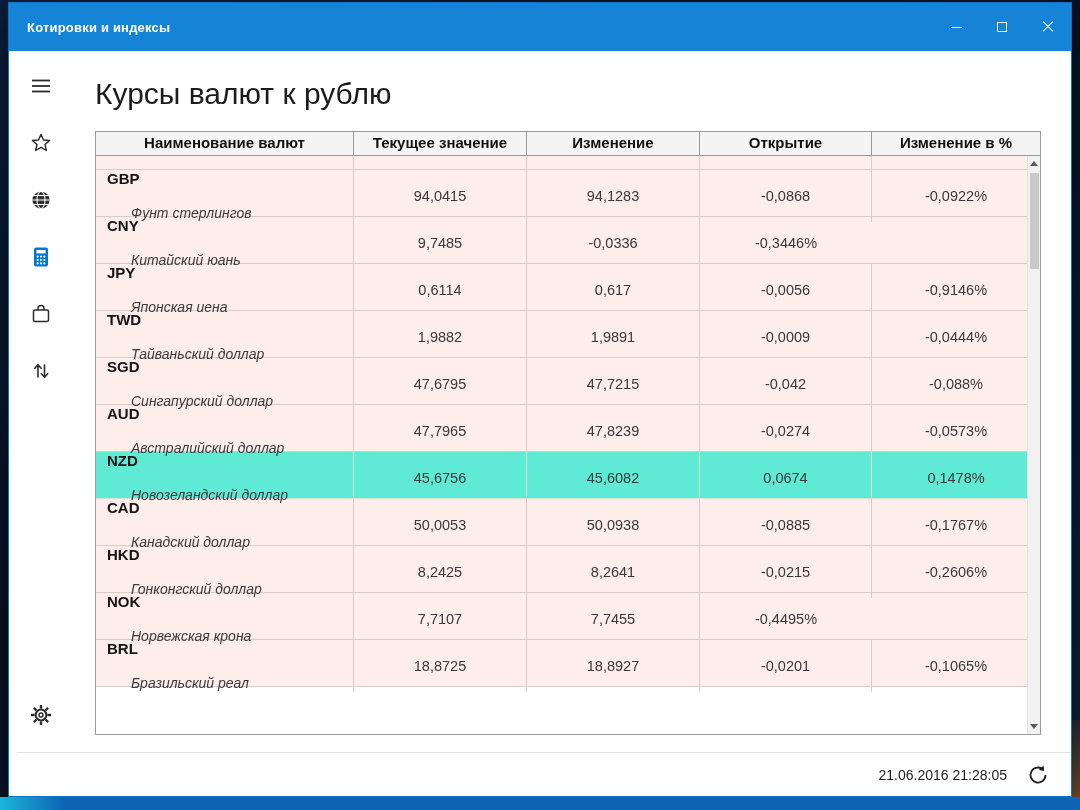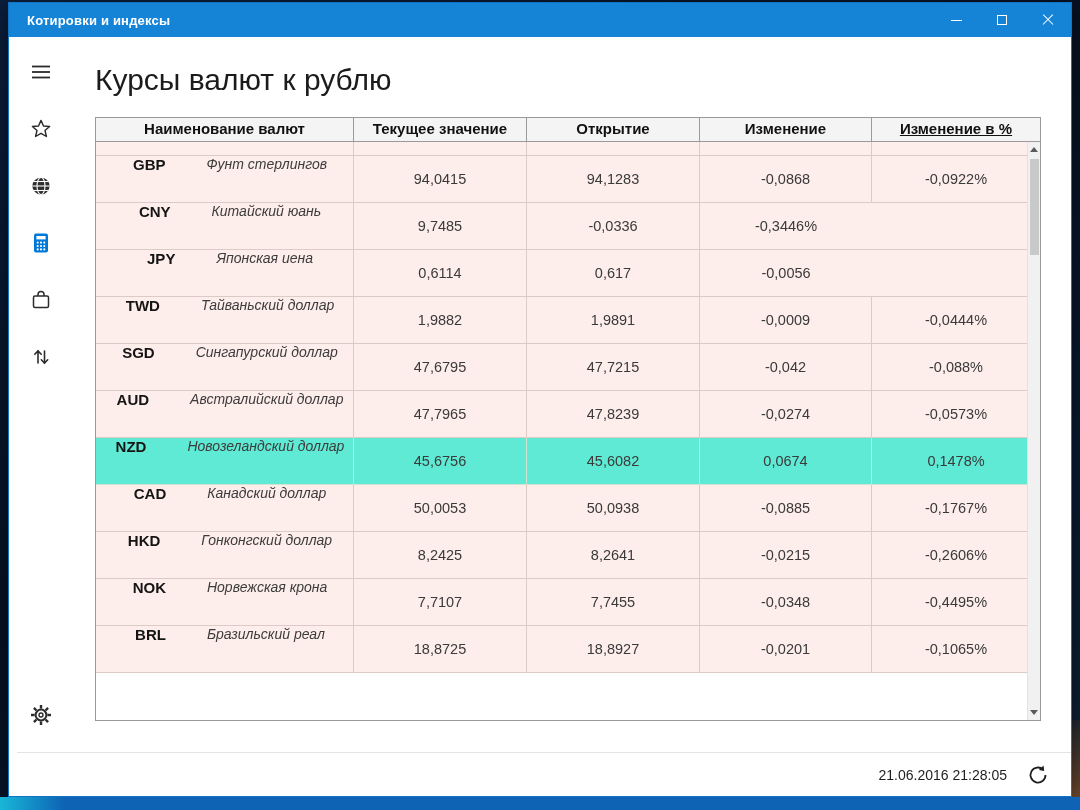--- a/index.html
+++ b/index.html
@@ -17,21 +17,21 @@
   .taskbar {
     position:absolute; left:0; right:0; bottom:0; height:13px;
     background:linear-gradient(90deg,#19b7d8 0%, #0e63b5 6%, #0e63b5 100%);
   }
   
   .window {
     position:absolute; left:8px; top:2px; width:1064px; height:795px;
     background:#fff; display:flex; flex-direction:column;
     box-shadow:0 6px 22px rgba(0,0,0,.55); border:1px solid #1173c4;
   }
-  .titlebar { height:34px; background:#1584d6; display:flex; align-items:stretch; color:#fff; flex:0 0 auto; }
+  .titlebar { height:48px; background:#1584d6; display:flex; align-items:stretch; color:#fff; flex:0 0 auto; }
   .titlebar .title { flex:1; display:flex; align-items:center; padding-left:18px; font-size:13px; font-weight:bold; letter-spacing:.2px; }
   .win-btn { width:46px; display:flex; align-items:center; justify-content:center; cursor:default; }
   .glyph-min { width:11px; height:1px; background:#fff; display:block; }
   .glyph-max { width:10px; height:10px; border:1px solid #fff; display:block; }
   .glyph-close { position:relative; width:12px; height:12px; display:block; }
   .glyph-close::before,.glyph-close::after {
     content:""; position:absolute; left:-1px; top:5px; width:14px; height:1.4px; background:#fff;
   }
   .glyph-close::before { transform:rotate(45deg); }
   .glyph-close::after  { transform:rotate(-45deg); }
@@ -50,38 +50,38 @@
 
   .table-wrap { position:relative; width:946px; border:1px solid #9a9a9a; background:#fff; }
   .thead {
     display:grid; grid-template-columns:258px 173px 173px 172px 1fr;
     background:#f4f4f4; border-bottom:1px solid #9a9a9a;
   }
   .th {
     font-weight:bold; font-size:15px; color:#111; text-align:center;
     padding:2px 0 4px; border-right:1px solid #9a9a9a;
   }
-  .th:last-child { border-right:none;text-decoration:underline; }
+  .th:last-child { border-right:none; }
 
   .viewport { height:578px; overflow:hidden; position:relative; }
   .tbody { margin-top:-33px; }
 
   .trow {
     display:grid; grid-template-columns:258px 173px 173px 172px 1fr;
     height:47px; border-bottom:1px solid #dccac6; cursor:default;
   }
   .trow.neg { background:#fdedeb; }
   .trow.pos { background:#5eead4; border-bottom-color:#cfe4cf; }
   .td {
     border-right:1px solid #dccac6; display:flex; align-items:center; justify-content:center;
     font-size:14.5px; color:#3a3a3a;
   }
   .trow.pos .td { border-right-color:#cfe4cf; }
   .td:last-child { border-right:none; }
-  .td.namecell { flex-direction:row; align-items:flex-start; justify-content:center; padding-left:11px; gap:17px; }
+  .td.namecell { flex-direction:column; align-items:flex-start; justify-content:center; padding-left:11px; gap:17px; }
   .code  { font-weight:bold; font-size:15px; color:#141414; line-height:1.2; }
   .cname { font-style:italic; font-size:14px; color:#3c3c3c; line-height:1.2;margin-left:24px; }
 
   
   .vscroll {
     position:absolute; top:0; right:0; bottom:0; width:13px; background:#f1f1f1;
     display:flex; flex-direction:column; align-items:center; border-left:1px solid #e2e2e2;
   }
   .sb-arrow { width:13px; height:15px; display:flex; align-items:center; justify-content:center; }
   .tri-up   { width:0; height:0; border-left:4px solid transparent; border-right:4px solid transparent; border-bottom:5px solid #5a5a5a; }
@@ -197,22 +197,22 @@
       </div>
     </div>
 
     <div class="main">
       <h1>Курсы валют к рублю</h1>
 
       <div class="table-wrap">
         <div class="thead">
             <div class="th">Наименование валют</div>
             <div class="th">Текущее значение</div>
+            <div class="th">Изменение</div>
             <div class="th">Открытие</div>
-            <div class="th">Изменение</div>
             <div class="th">Изменение в %</div>
           </div>
         <div class="viewport">
           <div class="tbody">
               <div class="trow neg">
                 <div class="td namecell">
                   <div class="code"></div>
                 </div>
                 <div class="td"></div>
                 <div class="td"></div>
@@ -239,20 +239,21 @@
                 <div class="td">-0,3446%</div>
               </div>
               <div class="trow neg">
                 <div class="td namecell">
                   <div class="code">JPY</div>
                   <div class="cname">Японская иена</div>
                 </div>
                 <div class="td">0,6114</div>
                 <div class="td">0,617</div>
                 <div class="td">-0,0056</div>
+                <div class="td">-0,9146%</div>
               </div>
               <div class="trow neg">
                 <div class="td namecell">
                   <div class="code">TWD</div>
                   <div class="cname">Тайваньский доллар</div>
                 </div>
                 <div class="td">1,9882</div>
                 <div class="td">1,9891</div>
                 <div class="td">-0,0009</div>
                 <div class="td">-0,0444%</div>
@@ -307,21 +308,20 @@
                 <div class="td">-0,0215</div>
                 <div class="td">-0,2606%</div>
               </div>
               <div class="trow neg">
                 <div class="td namecell">
                   <div class="code">NOK</div>
                   <div class="cname">Норвежская крона</div>
                 </div>
                 <div class="td">7,7107</div>
                 <div class="td">7,7455</div>
-                <div class="td">-0,0348</div>
                 <div class="td">-0,4495%</div>
               </div>
               <div class="trow neg">
                 <div class="td namecell">
                   <div class="code">BRL</div>
                   <div class="cname">Бразильский реал</div>
                 </div>
                 <div class="td">18,8725</div>
                 <div class="td">18,8927</div>
                 <div class="td">-0,0201</div>

